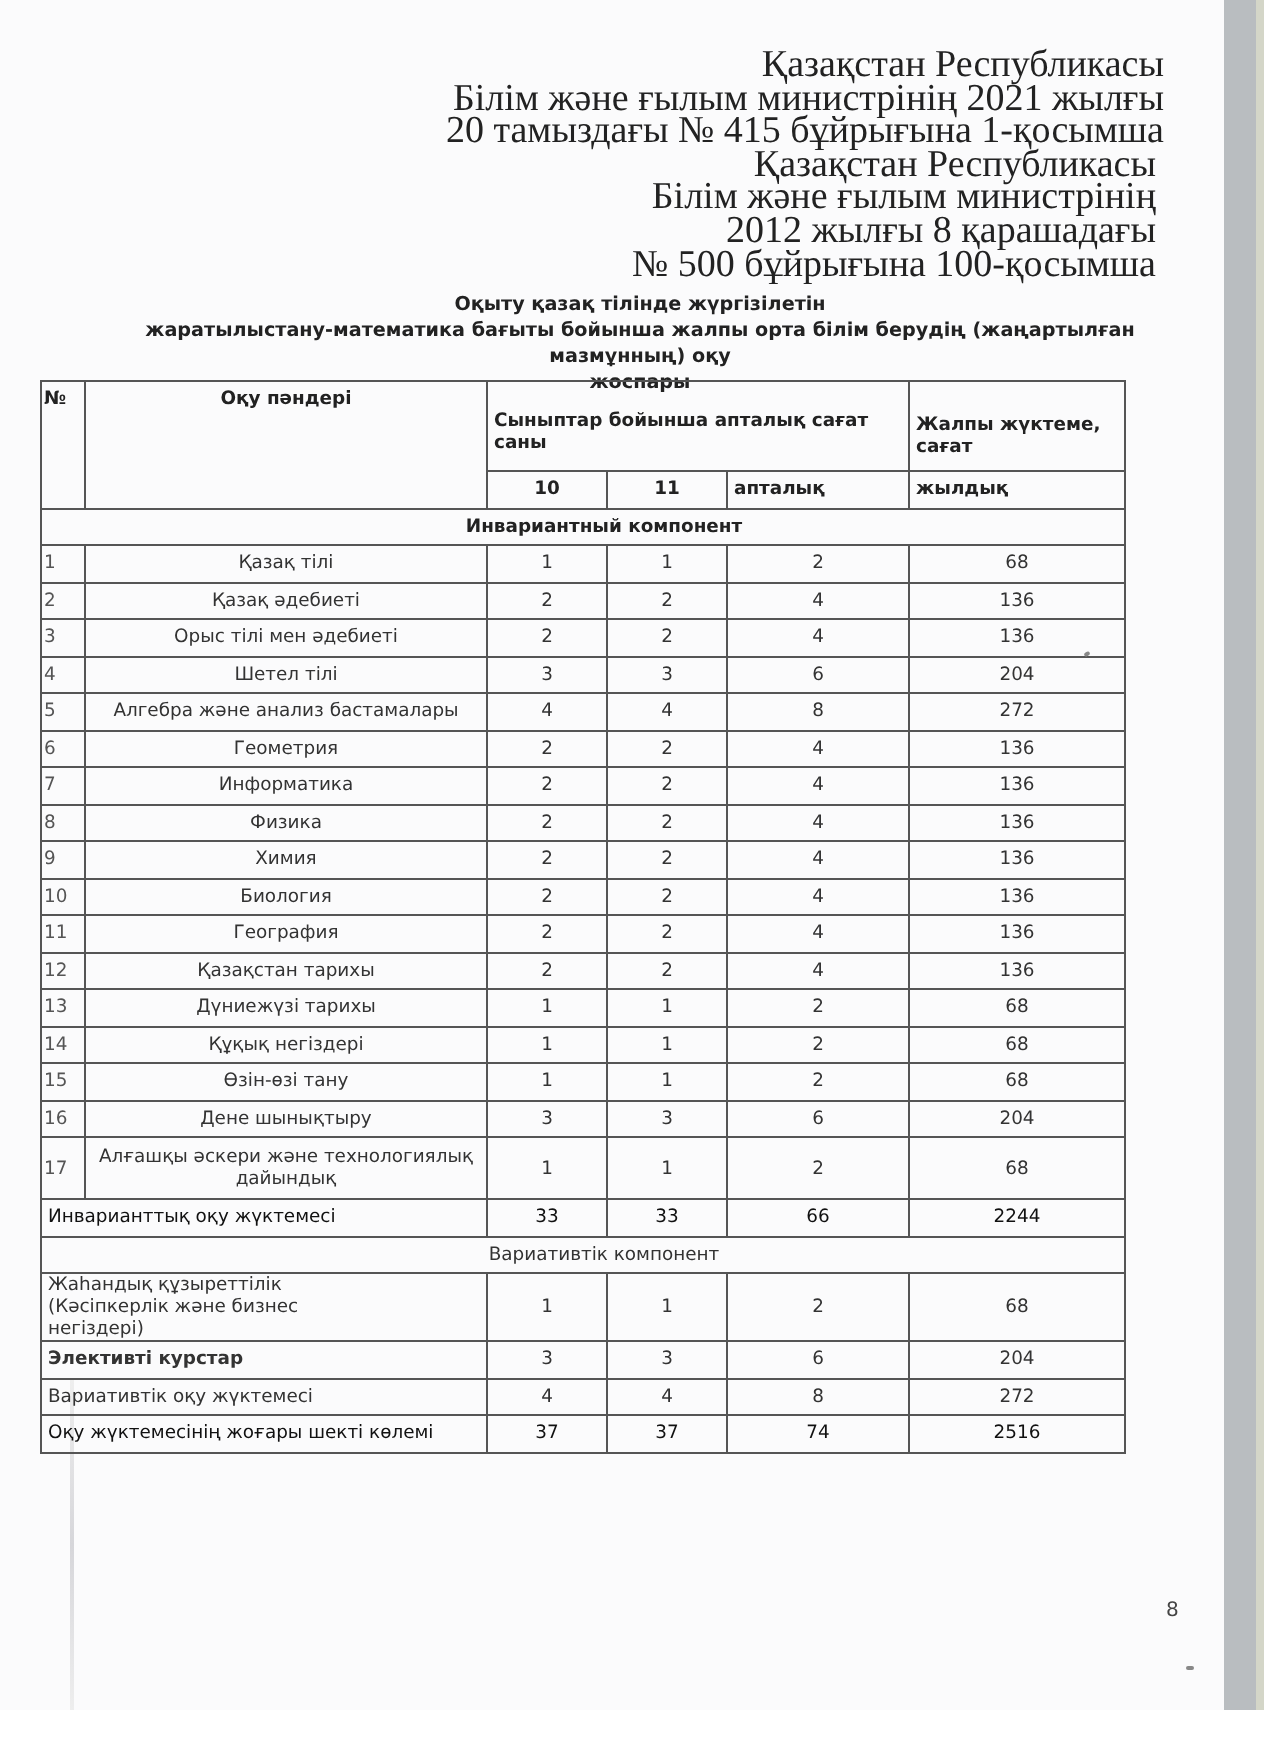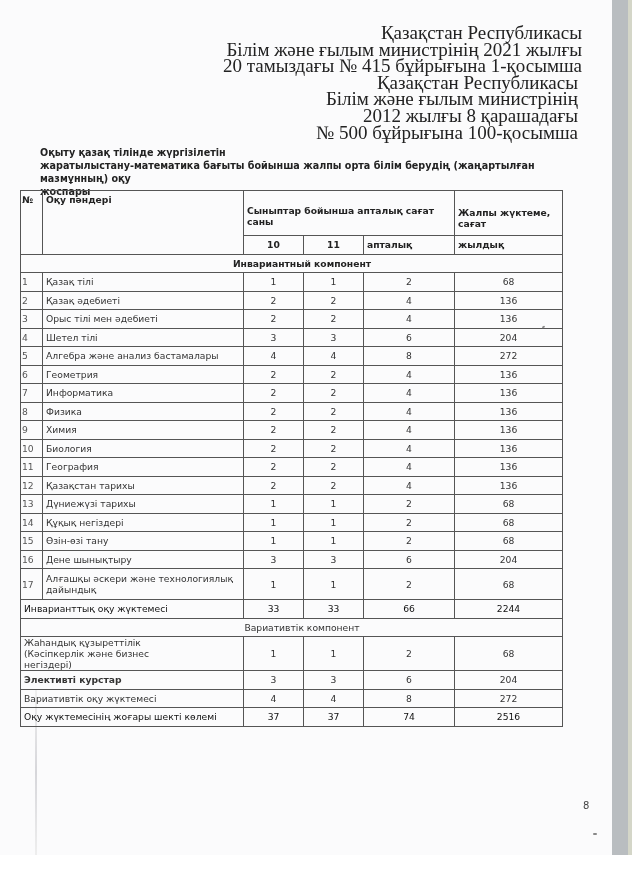--- a/index.html
+++ b/index.html
@@ -6,29 +6,29 @@
   body { width:640px; height:876px; background:#ffffff; position:relative; overflow:hidden; }
   .page { position:absolute; left:0; top:0; width:612px; height:855px; background:#fbfbfc; }
   .edge-strip { position:absolute; left:612px; top:0; width:16px; height:855px; background:#b9bdc0; }
   .edge-strip2 { position:absolute; left:628px; top:0; width:4px; height:855px; background:#d4d6c8; }
   .fold { position:absolute; left:35px; top:690px; width:2px; height:165px; background:linear-gradient(#eee,#d6d6da,#eee); }
 
   .header { position:absolute; right:58px; top:25px; text-align:right;
     font-family:"Liberation Serif", serif; font-size:19px; line-height:16.6px; color:#222; }
   .header div { white-space:nowrap; }
 
-  .title { position:absolute; left:40px; width:560px; top:146px; text-align:left;
+  .title { position:absolute; left:40px; width:560px; top:146px; text-align:center;
     font-family:"DejaVu Sans", sans-serif; font-weight:bold; font-size:9.6px; line-height:13px; color:#222; }
 
   table.plan { position:absolute; left:20px; top:190px; width:543px; border-collapse:collapse;
     font-family:"DejaVu Sans", sans-serif; font-size:9.2px; color:#333; }
   table.plan td { border:1px solid #555; padding:0 3px; height:17.5px; vertical-align:middle; }
   table.plan td.num { text-align:center; }
   table.plan td.idx { width:17px; padding-left:1px; color:#555; }
-  table.plan td.subj { width:194px; }
+  table.plan td.subj { width:194px;text-align:center; }
   table.plan .hdr td { font-weight:bold; color:#222; }
   table.plan td.bold { font-weight:normal; color:#111; }
   table.plan tr.section td { text-align:center;padding-left:24px; }
   table.plan tr.tall td { height:30px; }
   .col10 { width:53px; } .col11 { width:53px; } .colw { width:84px; }
 
   .page-num { position:absolute; left:583px; top:800px; font-family:"DejaVu Sans", sans-serif; font-size:10px; color:#444; }
   .speck { position:absolute; width:4px; height:2px; background:#888; border-radius:1px; }
 </style>
 </head>

